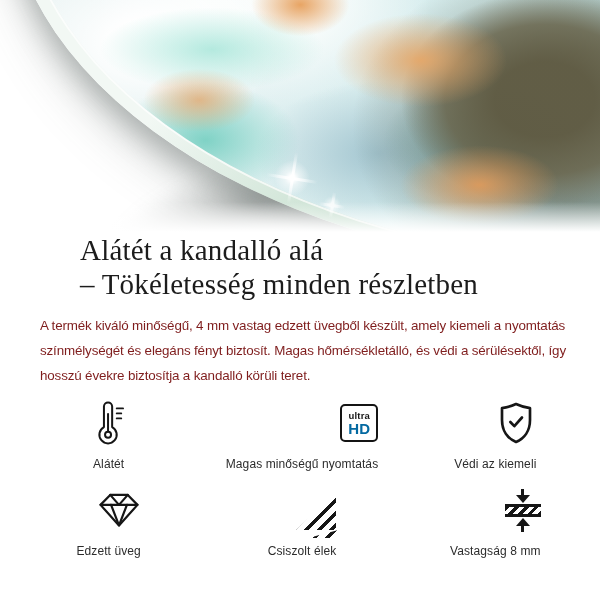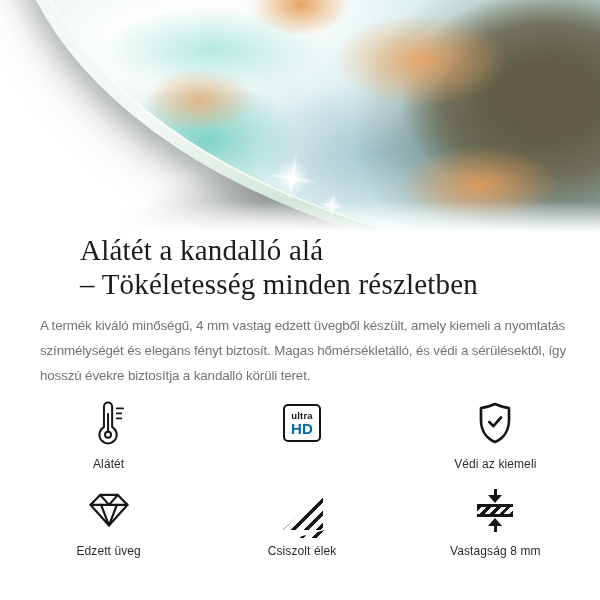--- a/index.html
+++ b/index.html
@@ -67,31 +67,31 @@
 
   
   .title {
     position:absolute; left:40px; top:233px; z-index:7;
     font-family:"Liberation Serif","DejaVu Serif",serif;
     font-size:29px; line-height:34px; font-weight:400; color:#1c1c1c; letter-spacing:.2px;
   }
   .title span { display:block; white-space:nowrap;margin-left:40px; }
   .desc {
     position:absolute; left:40px; top:313px; width:530px;
-    font-size:13.4px; line-height:25px; color:#737373; letter-spacing:-.15px;
+    font-size:13.4px; line-height:25px; color:#7f1d1d; letter-spacing:-.15px;
   }
   .desc span { display:block; white-space:nowrap; }
 
   
   .features {
     position:absolute; left:12px; right:8px; top:400px;
     display:grid; grid-template-columns:1fr 1fr 1fr; row-gap:16px;
     justify-items:center; text-align:center;
   }
-  .feature { display:flex; flex-direction:column; align-items:center; }
+  .feature { display:flex; flex-direction:column; align-items:flex-end; }
   .icon-box { height:46px; display:flex; align-items:center; justify-content:center; margin-bottom:11px; }
   .f-label { font-size:12px; color:#2c2c2c; letter-spacing:.1px; white-space:nowrap; }
 
   .uhd {
     width:38px; height:38px; border:2.6px solid #141414; border-radius:5px; background:#fff;
     display:flex; flex-direction:column; align-items:center; justify-content:center;
   }
   .uhd-top { font-size:9.5px; line-height:1; font-weight:600; letter-spacing:.2px; margin-top:2px; color:#141414; }
   .uhd-bottom { font-size:15px; line-height:1.05; font-weight:800; letter-spacing:.2px; color:#0369a1; }
 
@@ -160,20 +160,21 @@
       <div class="f-label">Alátét</div>
     </div>
 
     <div class="feature">
       <div class="icon-box">
         <div class="uhd">
           <span class="uhd-top">ultra</span>
           <span class="uhd-bottom">HD</span>
         </div>
       </div>
+      <div class="f-label">Magas minőségű nyomtatás</div>
     </div>
 
     <div class="feature">
       <div class="icon-box">
         <svg width="40" height="44" viewBox="0 0 24 26" fill="none" stroke="#161616" stroke-width="1.6" stroke-linecap="round" stroke-linejoin="round">
           <path d="M12 1.6 C9.2 2.9 6.2 3.7 3.6 4.1 L3.6 11.2 C3.6 17.6 7 22.3 12 24.4 C17 22.3 20.4 17.6 20.4 11.2 L20.4 4.1 C17.8 3.7 14.8 2.9 12 1.6 Z"></path>
           <path d="M8.6 12.4 L11 14.9 L15.6 9.7"></path>
         </svg>
       </div>
       <div class="f-label">Védi az kiemeli</div>

